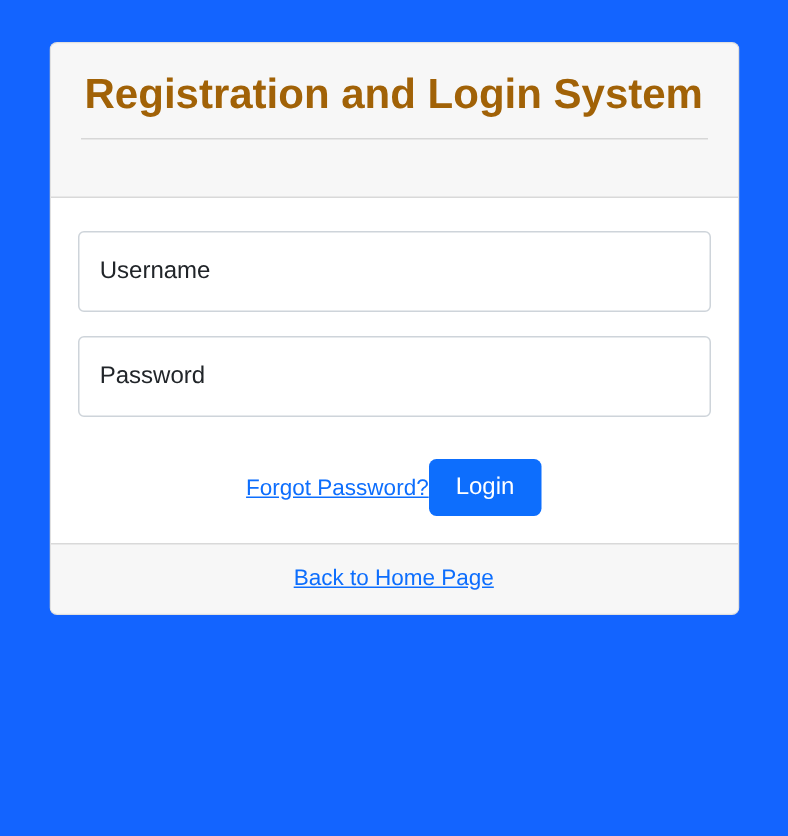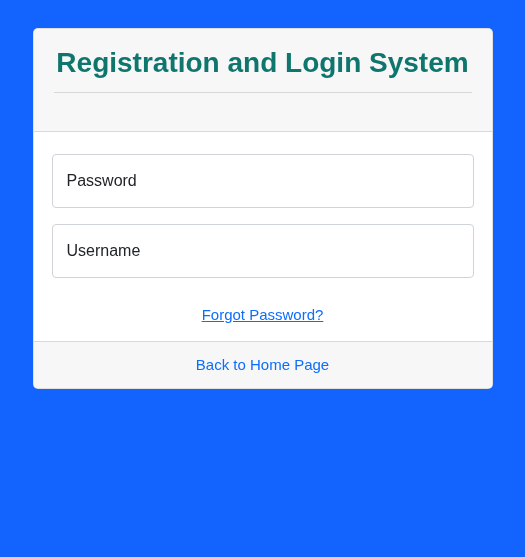--- a/index.html
+++ b/index.html
@@ -26,21 +26,21 @@
     }
     .card-header {
       background: #f7f7f7;
       padding: 16px 20px 22px 20px;
       text-align: center;
       border-bottom: 1px solid rgba(0,0,0,0.12);
     }
     .card-header h1 {
       font-size: 28px;
       font-weight: 700;
-      color: #0f766e;
+      color: #a16207;
       line-height: 1.25;
       margin-bottom: 8px;
     }
     .card-header hr {
       border: none;
       border-top: 1px solid #d7d7d7;
       margin: 12px 0 16px 0;
     }
     .card-header h2 {
       font-size: 26px;
@@ -89,39 +89,41 @@
       cursor: pointer;
     }
     .card-footer {
       background: #f7f7f7;
       border-top: 1px solid rgba(0,0,0,0.12);
       text-align: center;
       padding: 14px 0;
     }
     .card-footer a {
       color: #0d6efd;
+      text-decoration: underline;
       font-size: 15px;
       cursor: pointer;
     }
   </style>
 </head>
 <body>
 
 <div class="card">
   <div class="card-header">
     <h1>Registration and Login System</h1>
     <hr>
   </div>
   <div class="card-body">
     <div class="form-group">
-      <input type="password" class="form-control" placeholder="Password" style="">
+      <input type="text" class="form-control" placeholder="Username" style="">
     </div>
     <div class="form-group">
-      <input type="text" class="form-control" placeholder="Username" style="">
+      <input type="password" class="form-control" placeholder="Password" style="">
     </div>
     <div class="form-actions">
       <a class="link">Forgot Password?</a>
+      <button class="btn-primary">Login</button>
     </div>
   </div>
   <div class="card-footer">
     <a>Back to Home Page</a>
   </div>
 </div>
 
 </body></html>

